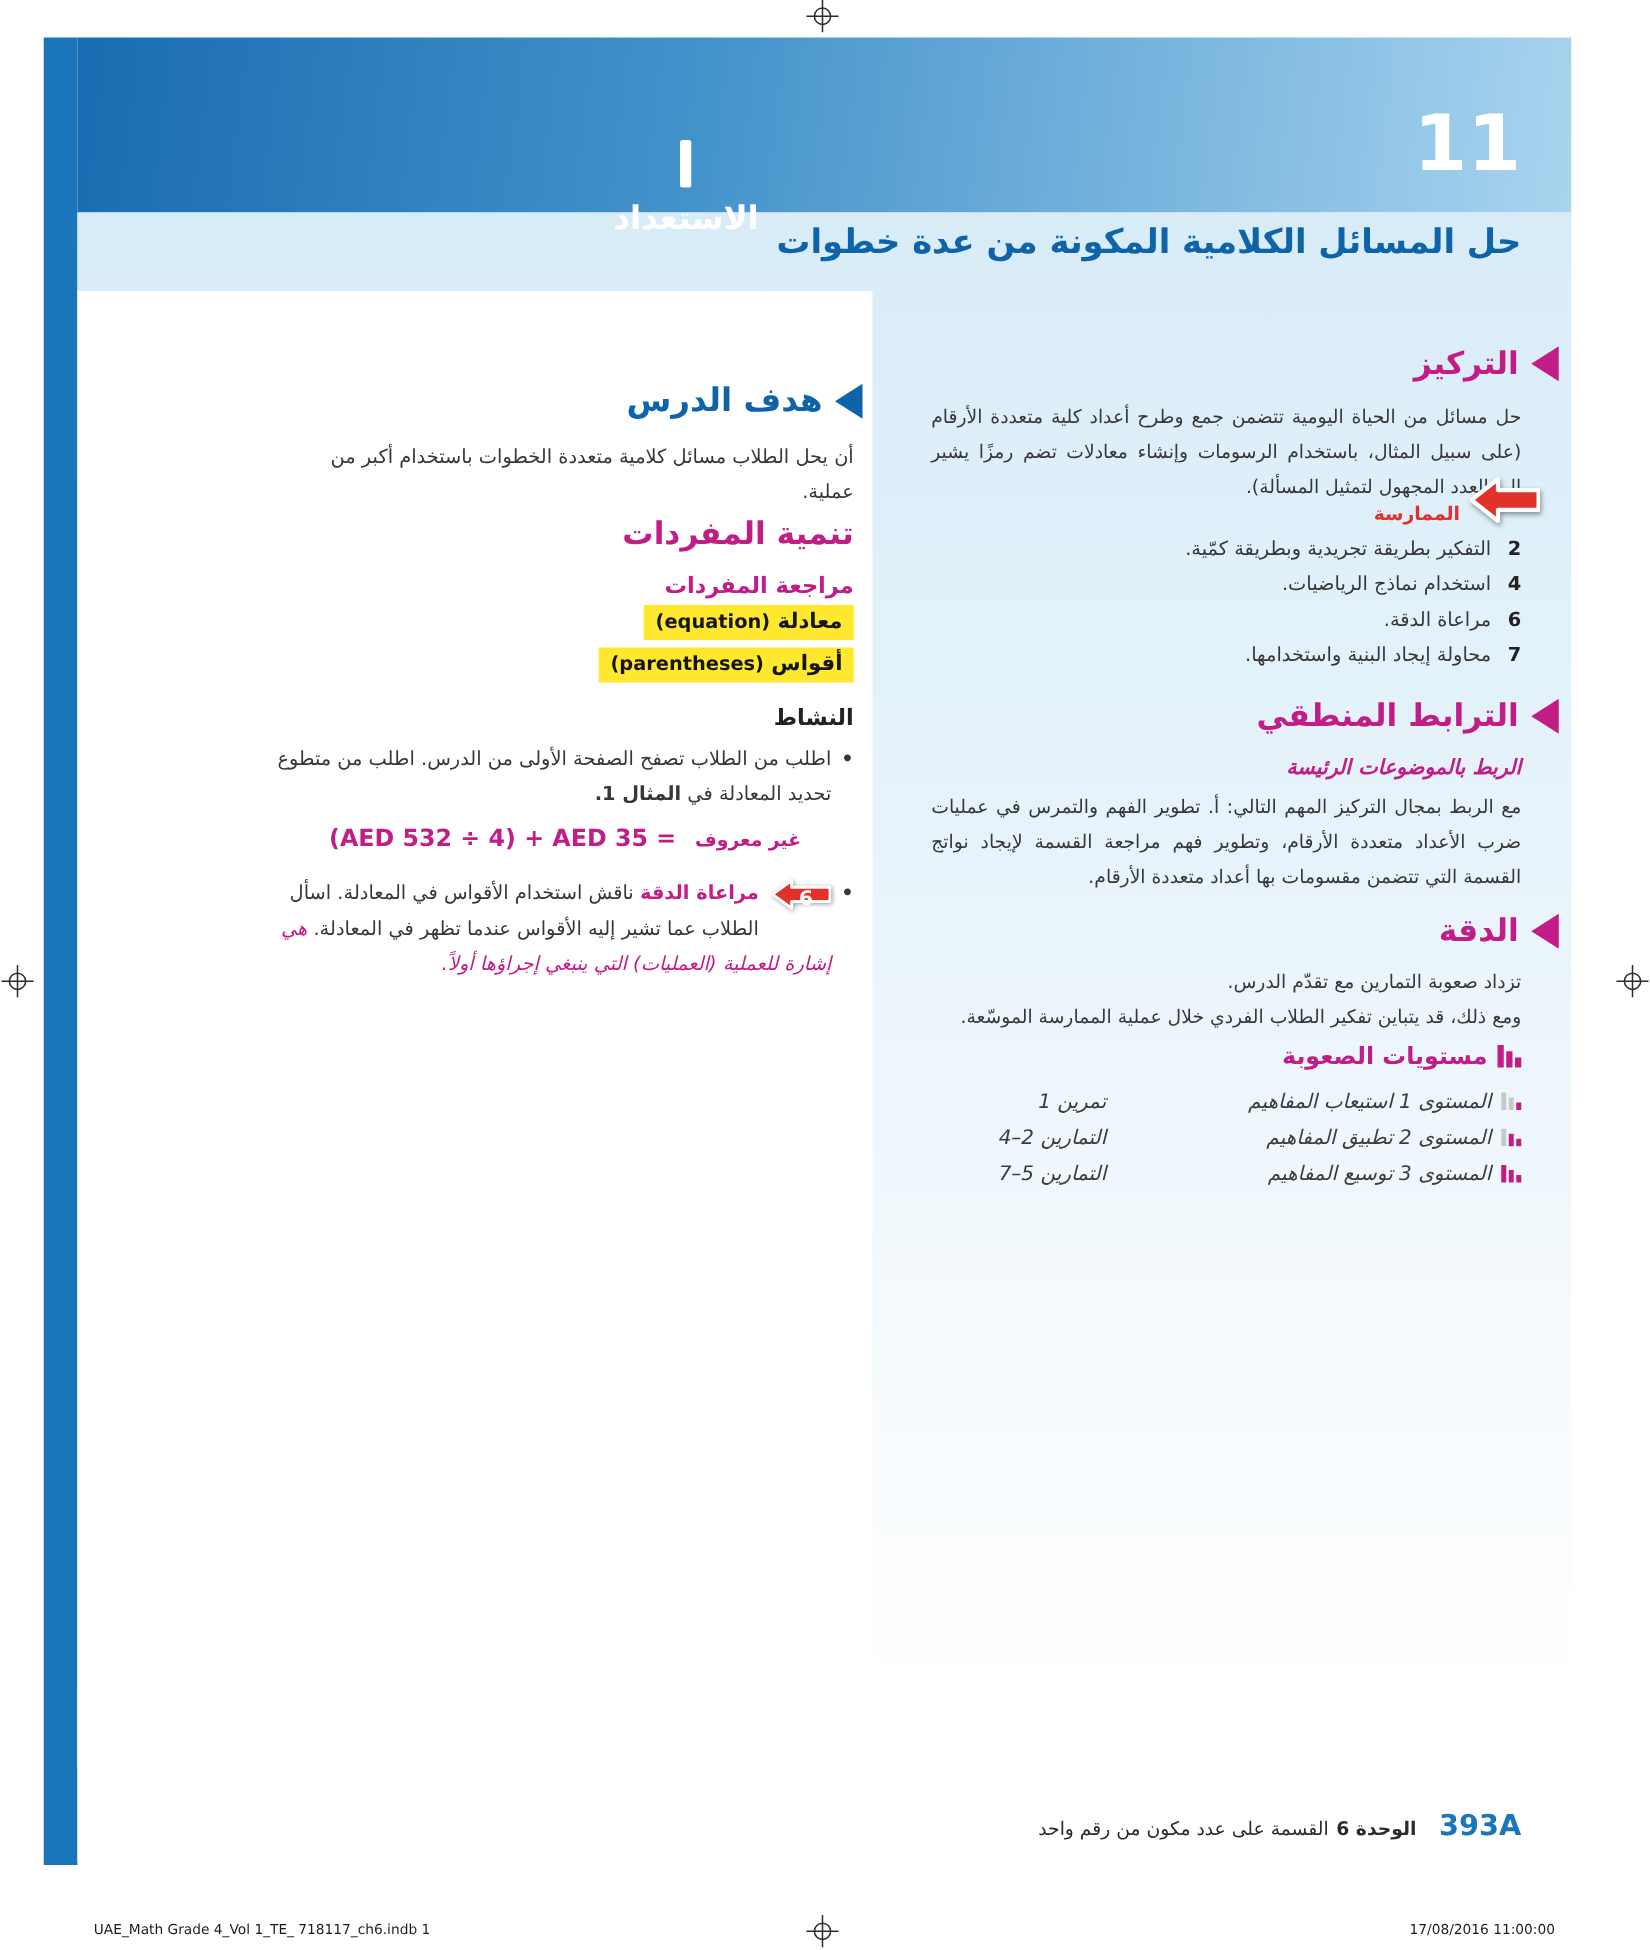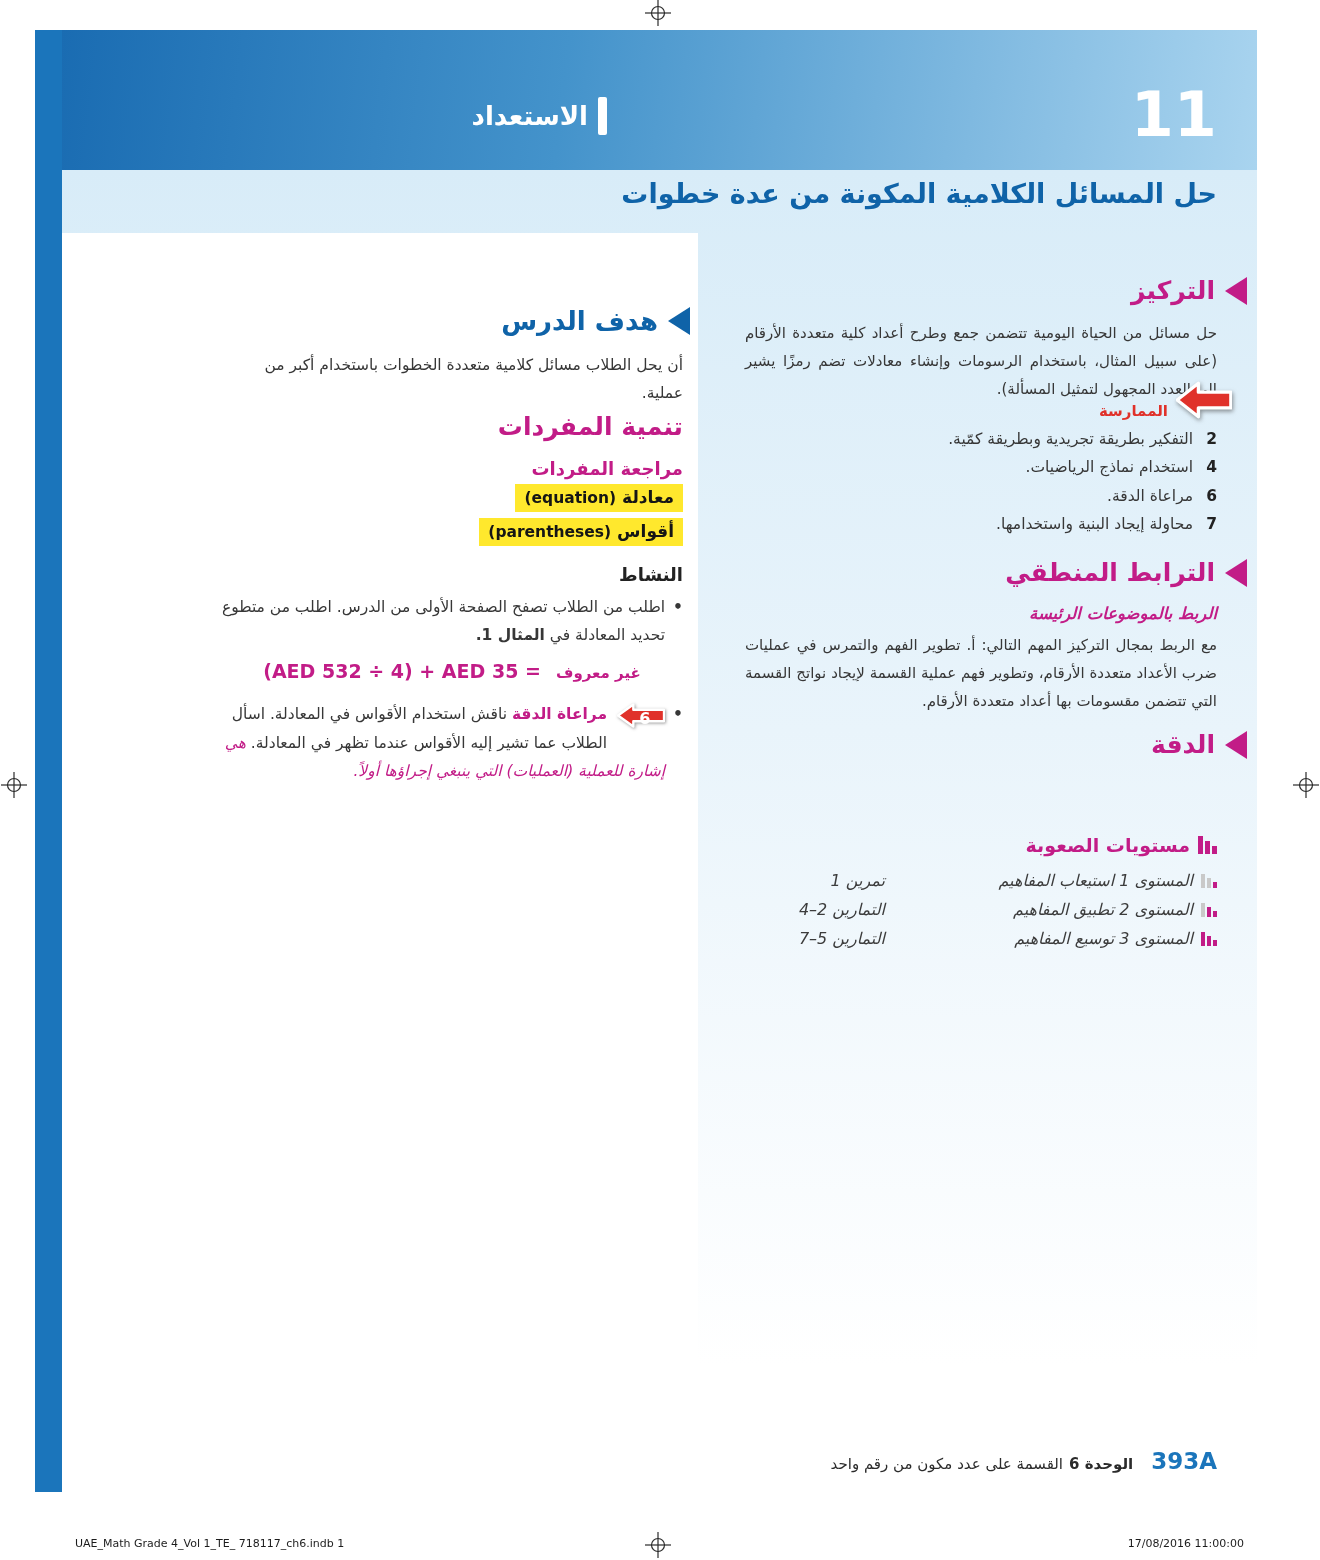--- a/index.html
+++ b/index.html
@@ -16,21 +16,21 @@
 
   .side-strip{position:absolute;left:35px;top:30px;width:27px;height:1462px;background:var(--blue);}
   .header-band{position:absolute;left:62px;top:30px;width:1195px;height:140px;
     background:linear-gradient(97deg,#1a6cb2 0%,#4493cb 42%,#a9d4ef 100%);}
   .content-bg{position:absolute;left:62px;top:170px;width:1195px;height:1245px;
     background:linear-gradient(180deg,#d8ecf8 0%,#e9f4fb 45%,#ffffff 96%);}
   .left-panel{position:absolute;left:62px;top:233px;width:636px;height:1257px;background:#ffffff;}
 
   .lesson-title{position:absolute;right:103px;top:84px;display:flex;direction:rtl;align-items:baseline;gap:20px;
     color:#fff;font-weight:bold;font-size:62px;line-height:1;}
-  .prep{position:absolute;right:713px;top:97px;display:flex;direction:rtl;align-items:center;gap:10px;}
+  .prep{position:absolute;right:713px;top:112px;display:flex;direction:rtl;align-items:center;gap:10px;flex-direction:column;}
   .prep-bar{width:9px;height:38px;background:#fff;border-radius:2px;}
   .prep-label{color:#fff;font-weight:bold;font-size:26px;}
   .subtitle{position:absolute;right:103px;top:178px;color:var(--dkblue);font-weight:bold;font-size:27px;}
 
   .sec-head{position:absolute;right:73px;display:flex;direction:rtl;align-items:center;gap:10px;}
   .tri{width:0;height:0;border-top:14px solid transparent;border-bottom:14px solid transparent;
     border-right:22px solid var(--magenta);}
   .tri.blue{border-right-color:var(--dkblue);}
   .m-title{color:var(--magenta);font-weight:bold;font-size:25px;}
   .b-title{color:var(--dkblue);font-weight:bold;font-size:26px;}
@@ -174,26 +174,28 @@
       <span class="p-num">7</span>
       <span>محاولة إيجاد البنية واستخدامها.</span>
     </div>
   </div>
 
   <div class="sec-head" style="top:558px">
     <span class="tri"></span>
     <span class="m-title">الترابط المنطقي</span>
   </div>
   <div class="sub-title" style="top:604px">الربط بالموضوعات الرئيسة</div>
-  <div class="body" style="top:632px">مع الربط بمجال التركيز المهم التالي: أ. تطوير الفهم والتمرس في عمليات ضرب الأعداد متعددة الأرقام، وتطوير فهم عملية القسمة لإيجاد نواتج القسمة التي تتضمن مقسومات بها أعداد متعددة الأرقام.</div>
+  <div class="body" style="top:632px">مع الربط بمجال التركيز المهم التالي: أ. تطوير الفهم والتمرس في عمليات ضرب الأعداد متعددة الأرقام، وتطوير فهم مراجعة القسمة لإيجاد نواتج القسمة التي تتضمن مقسومات بها أعداد متعددة الأرقام.</div>
 
   <div class="sec-head" style="top:730px">
     <span class="tri"></span>
     <span class="m-title">الدقة</span>
   </div>
+  <div class="body preline" style="top:772px">تزداد صعوبة التمارين مع تقدّم الدرس.
+ومع ذلك، قد يتباين تفكير الطلاب الفردي خلال عملية الممارسة الموسّعة.</div>
 
   <div class="levels-title">
     <span class="bars big">
         <i></i>
         <i></i>
         <i></i>
       </span>
     <span class="lv-title">مستويات الصعوبة</span>
   </div>
   <div class="levels">

